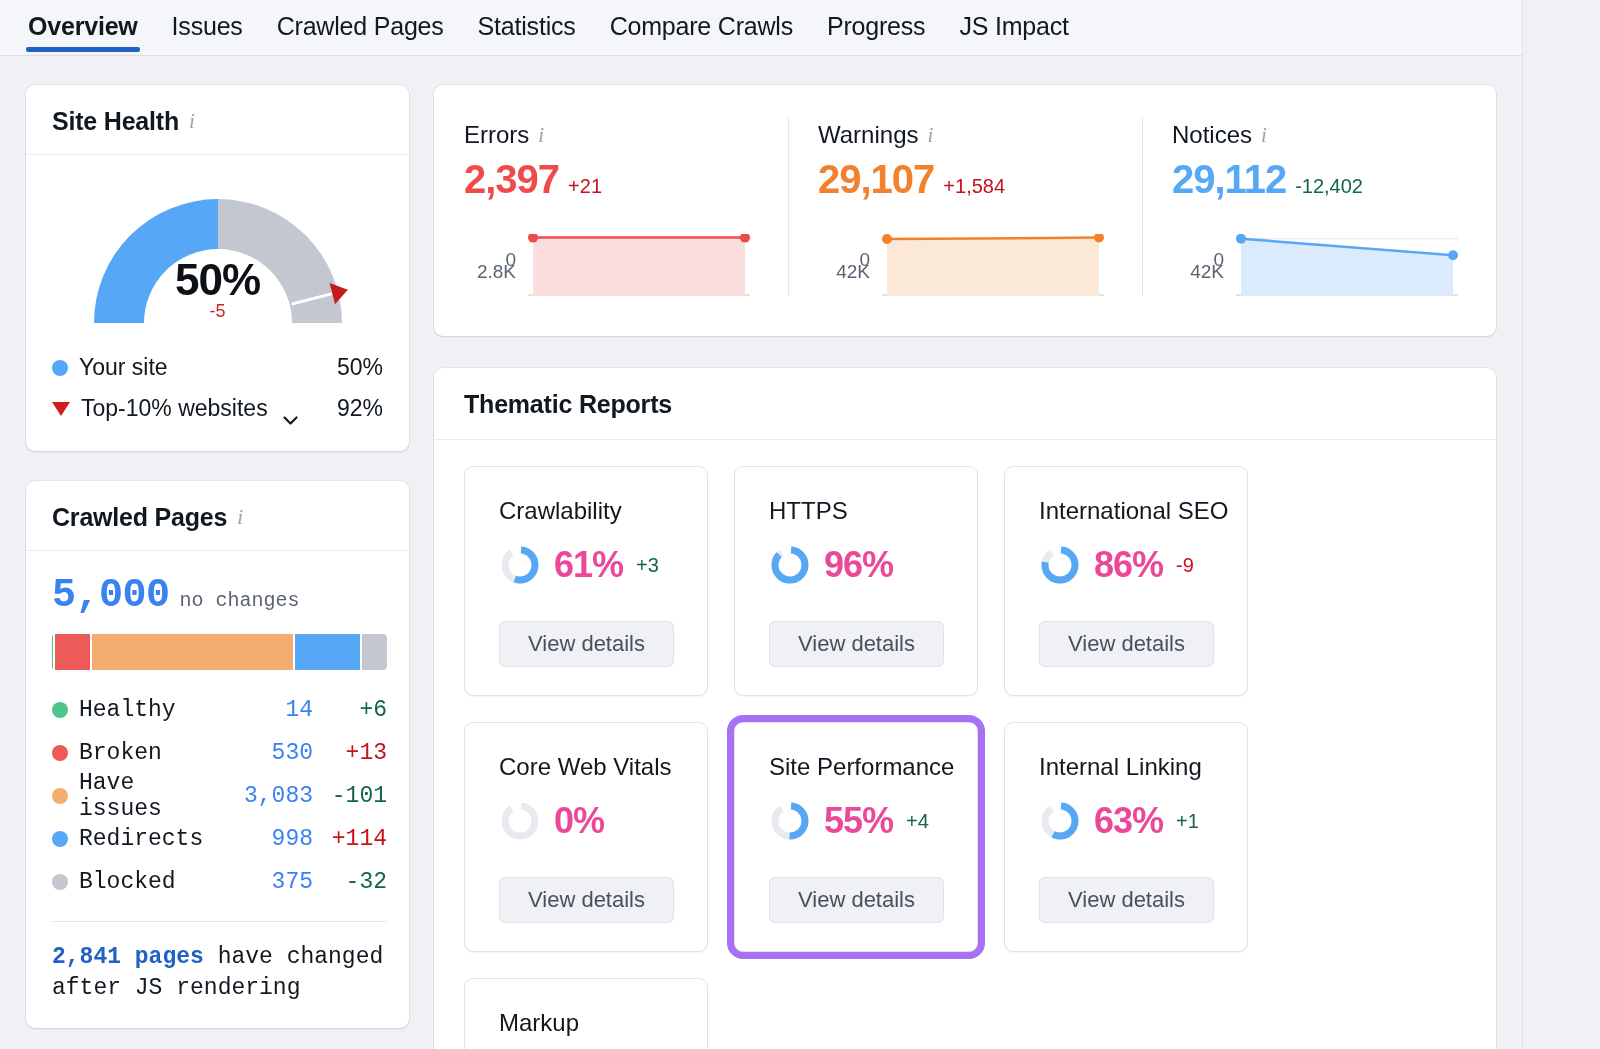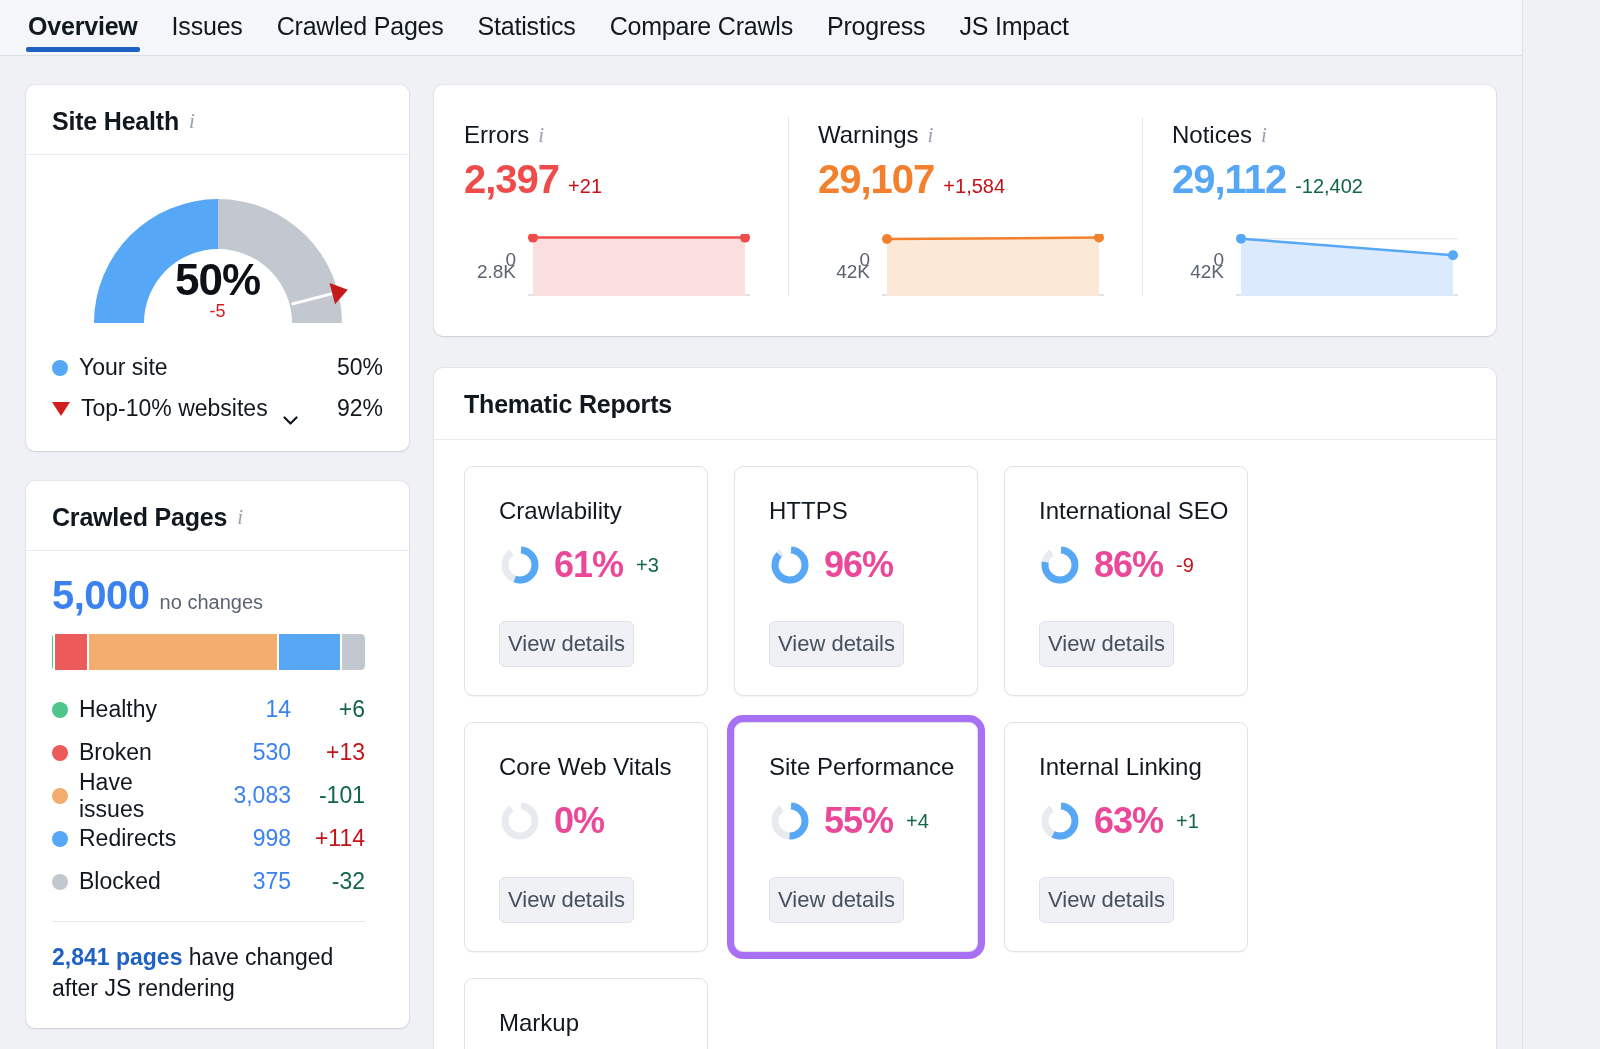--- a/index.html
+++ b/index.html
@@ -69,21 +69,21 @@
   .legend-row .val { font-size: 23px; color: #111820; }
   .dot { width: 16px; height: 16px; border-radius: 50%; flex: none; }
   .tri-down {
     width: 0; height: 0; flex: none;
     border-left: 9px solid transparent; border-right: 9px solid transparent;
     border-top: 14px solid #d11d1d;
   }
   .chev { width: 15px; height: 9px; flex: none; margin-left: 4px; cursor: pointer; }
 
   
-  .cp-body { padding: 22px 44px 24px 26px; }
+  .cp-body { padding: 22px 22px 24px 26px; font-family: Liberation Mono, monospace; }
   .cp-total { display: flex; align-items: baseline; gap: 10px; }
   .cp-total .num { font-size: 40px; font-weight: bold; color: #3a82f0; letter-spacing: -.5px; }
   .cp-total .sub { font-size: 20px; color: #5b6372; }
   .stackbar { display: flex; height: 36px; margin-top: 16px; border-radius: 4px; overflow: hidden; gap: 2px; }
   .stackbar > div:first-child { border-radius: 4px 0 0 4px; }
   .stackbar > div:last-child { border-radius: 0 4px 4px 0; }
   .cp-rows { margin-top: 18px; }
   .cp-row { display: flex; align-items: center; height: 43px; font-size: 23px; color: #111820; }
   .cp-row .lbl { flex: 1; display: flex; align-items: center; gap: 11px; }
   .cp-row .count { color: #3a82f0; text-align: right; min-width: 92px; }
@@ -124,21 +124,21 @@
   .tcard.sel { outline: 7px solid #a870f5; outline-offset: 0px; border-color: #dfe2e8; }
   .tcard-title { font-size: 24px; color: #111820; }
   .tcard-metric { margin-top: 19px; display: flex; align-items: center; gap: 13px; }
   .ring { width: 42px; height: 42px; flex: none; }
   .tcard-pct { font-size: 36px; font-weight: bold; color: #ec4899; letter-spacing: -1px; }
   .tcard-delta { font-size: 20px; }
   .vd-btn {
     position: absolute; left: 34px; bottom: 28px;
     background: #eff1f4; border: 1px solid #dfe2e8; border-radius: 6px;
     font-family: "Liberation Sans", sans-serif;
-    font-size: 22px; color: #47505f; padding: 9px 8px; cursor: pointer;
+    font-size: 22px; color: #47505f; padding: 9px 28px; cursor: pointer;
   }
 </style>
 </head>
 <body>
 
 <div class="viewport">
 
   <div class="tabbar" id="tabbar">
       <div class="tab active">Overview</div>
       <div class="tab">Issues</div>

